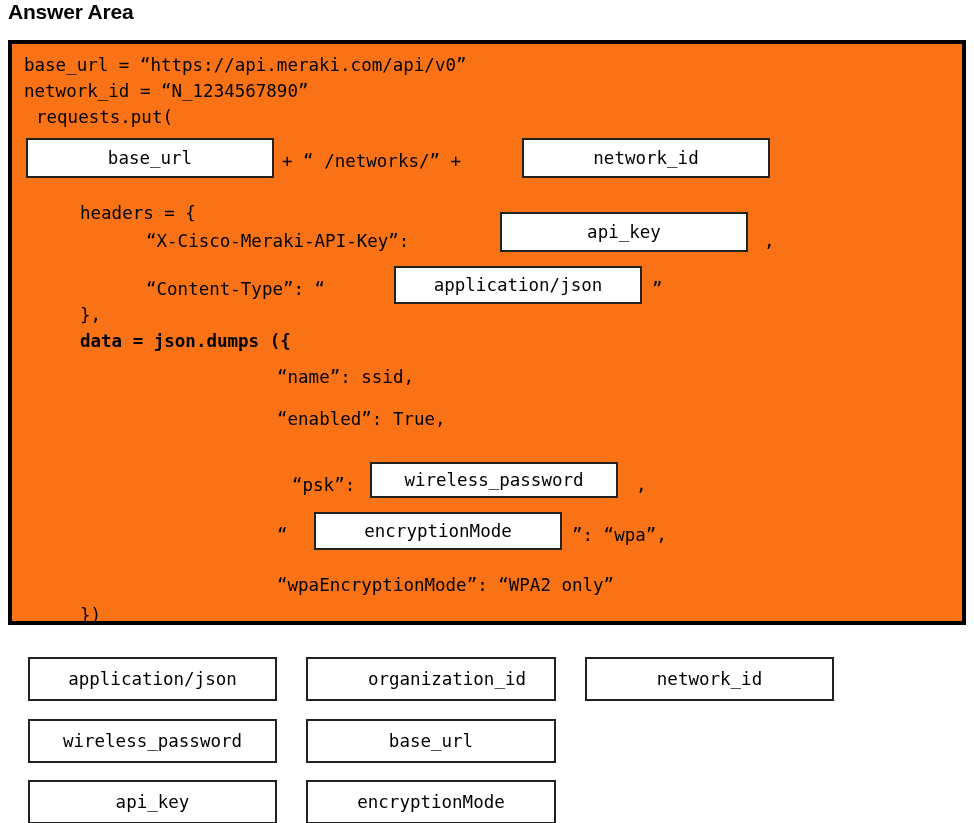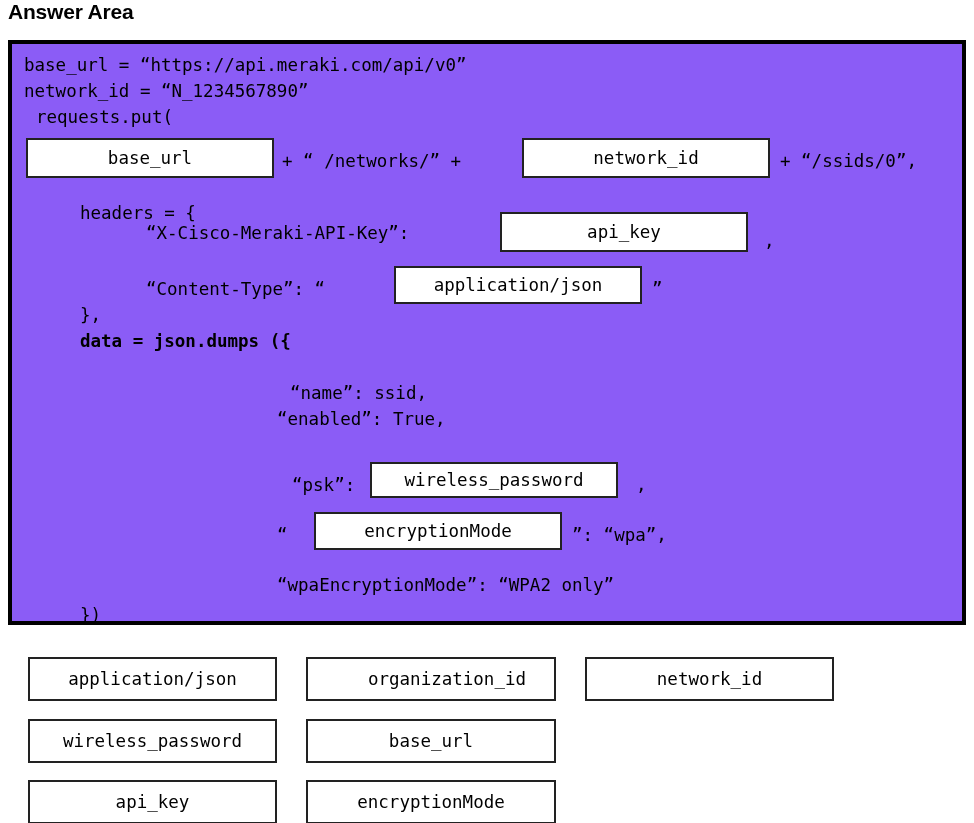--- a/index.html
+++ b/index.html
@@ -32,21 +32,21 @@
 
   
   #answer-frame {
     position: absolute;
     left: 8px;
     top: 40px;
     width: 958px;
     height: 585px;
     box-sizing: border-box;
     border: 4px solid #000000;
-    background: #8b5cf6;
+    background: #f97316;
   }
 
   
   .code {
     position: absolute;
     font-family: "DejaVu Sans Mono", "Liberation Mono", monospace;
     font-size: 17.5px;
     line-height: 26px;
     white-space: pre;
     color: #000000;
@@ -105,42 +105,41 @@
   <div class="code" style="left:12px; top:34px;">network_id = “N_1234567890”</div>
 
   <div class="code" style="left:12px; top:60px;margin-left:12px;">requests.put(</div>
 
   <div class="slot" style="left:14px; top:94px; width:248px; height:40px;">base_url</div>
 
   <div class="code" style="left:270px; top:104px;">+ “ /networks/” +</div>
 
   <div class="slot" style="left:510px; top:94px; width:248px; height:40px;">network_id</div>
 
-  <div class="code" style="left:768px; top:104px;">+ “/ssids/0”,</div>
 
   <div class="code" style="left:68px; top:156px;">headers = {</div>
 
-  <div class="code" style="left:134px; top:176px;">“X-Cisco-Meraki-API-Key”:</div>
+  <div class="code" style="left:134px; top:184px;">“X-Cisco-Meraki-API-Key”:</div>
 
   <div class="slot" style="left:488px; top:168px; width:248px; height:40px;">api_key</div>
 
   <div class="code" style="left:752px; top:184px;">,</div>
 
   <div class="code" style="left:134px; top:232px;">“Content-Type”: “</div>
 
   <div class="slot" style="left:382px; top:222px; width:248px; height:38px;">application/json</div>
 
   <div class="code" style="left:640px; top:232px;">”</div>
 
   <div class="code" style="left:68px; top:258px;">},</div>
 
   <div class="code" style="left:68px; top:284px;font-weight:bold;">data = json.dumps ({</div>
 
 
-  <div class="code" style="left:265px; top:336px;margin-left:13px;">“name”: ssid,</div>
+  <div class="code" style="left:265px; top:320px;">“name”: ssid,</div>
 
   <div class="code" style="left:265px; top:362px;">“enabled”: True,</div>
 
 
   <div class="code" style="left:265px; top:428px;margin-left:15px;">“psk”:</div>
 
   <div class="slot" style="left:358px; top:418px; width:248px; height:36px;">wireless_password</div>
 
   <div class="code" style="left:624px; top:428px;">,</div>
 

